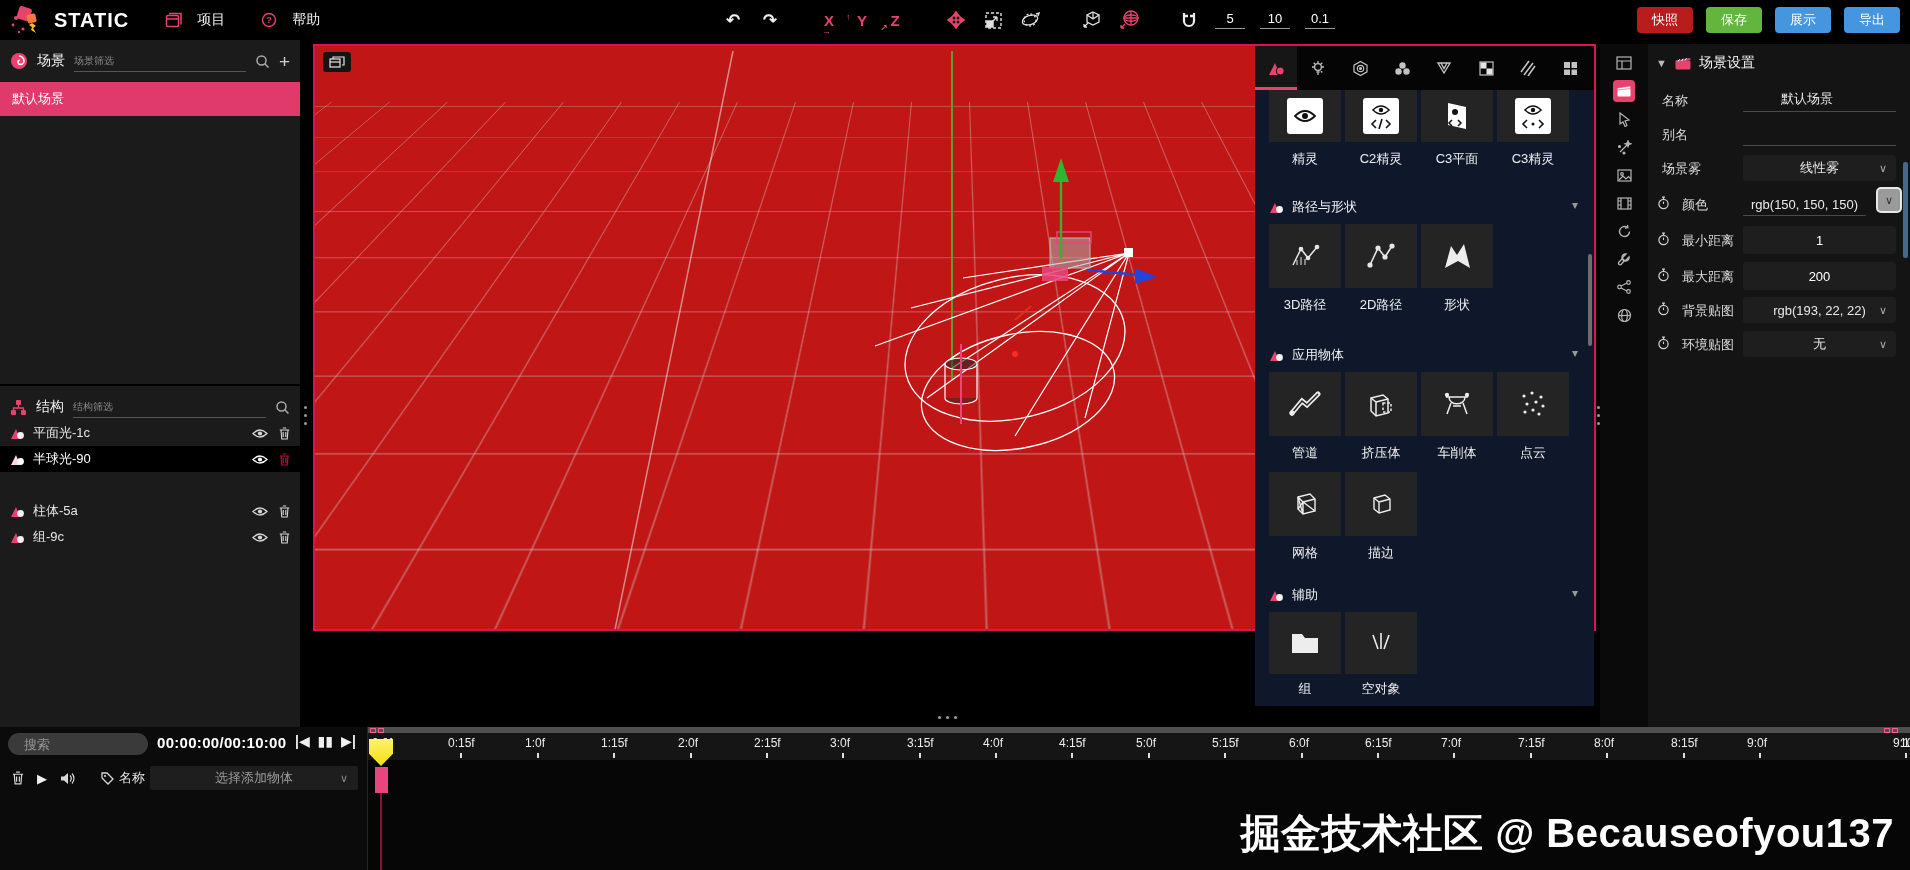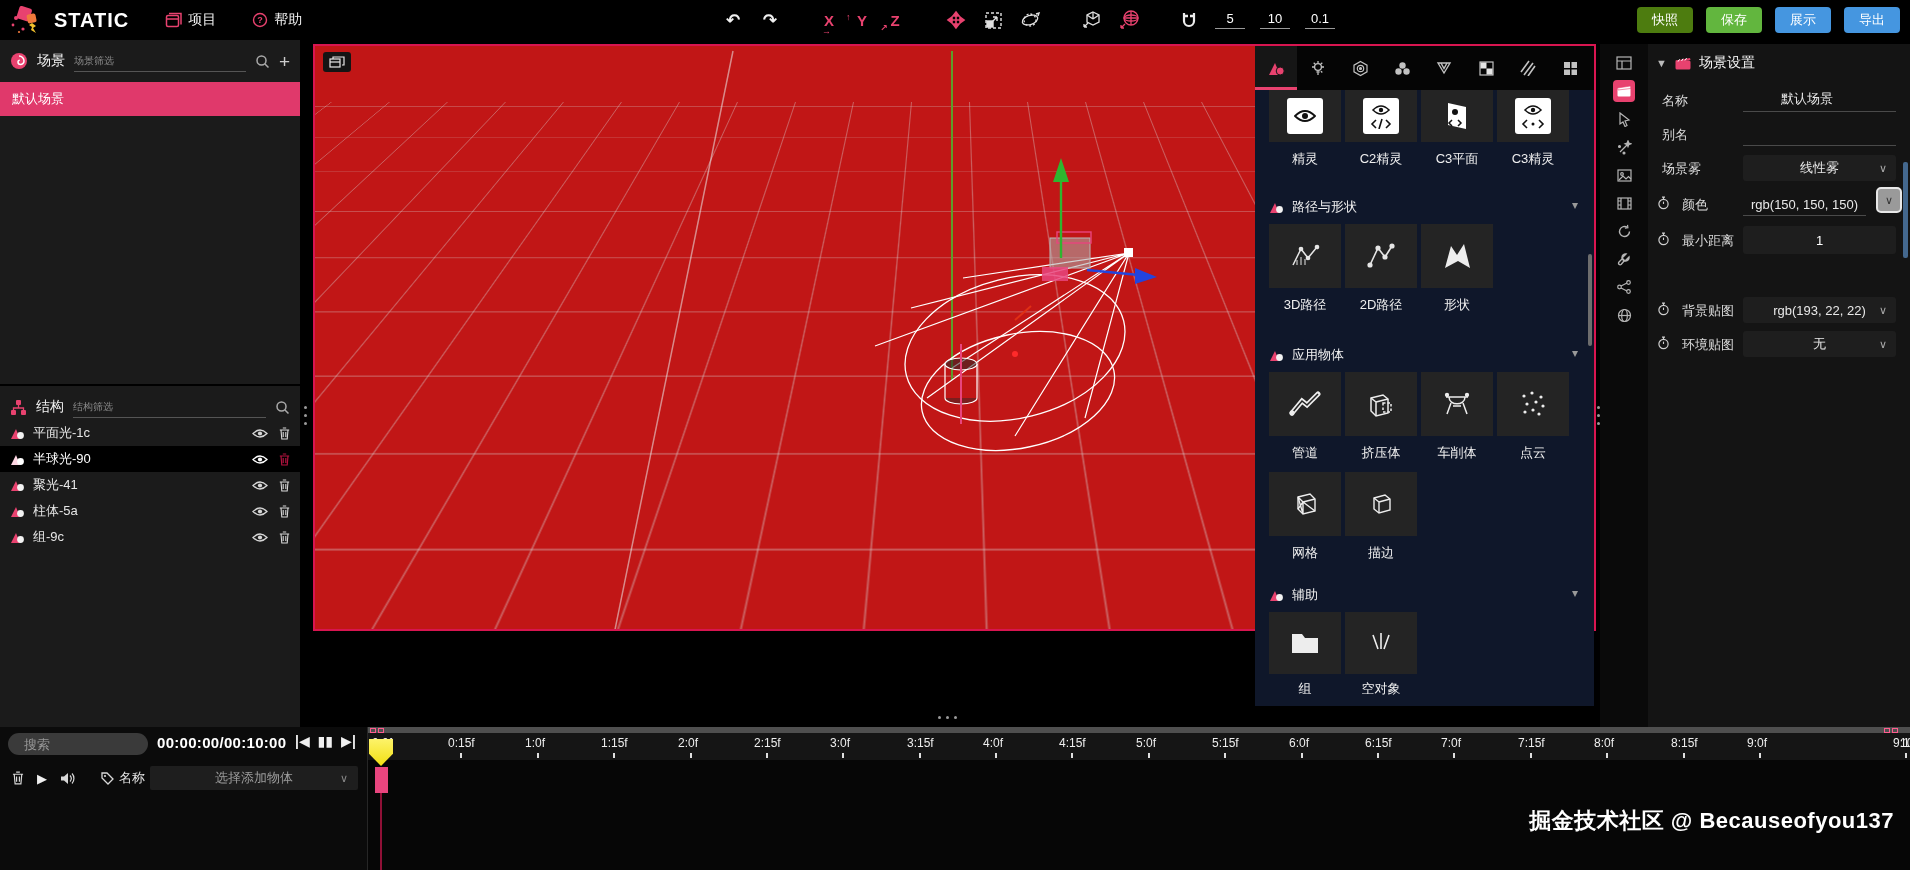--- a/index.html
+++ b/index.html
@@ -5,21 +5,21 @@
 *{margin:0;padding:0;box-sizing:border-box}
 html,body{background:#000}
 body{font-family:"Liberation Sans","DejaVu Sans",sans-serif;color:#ddd}
 #app{position:relative;width:1910px;height:870px;background:#000;overflow:hidden}
 svg{display:block}
 
 
 .topbar{position:absolute;left:0;top:0;width:1910px;height:40px;background:#000;display:flex;align-items:center}
 .logo-wrap{display:flex;align-items:center;gap:10px;margin-left:10px}
 .logo-text{font-size:20px;font-weight:bold;color:#fff;letter-spacing:1px}
-.menu-item{display:flex;align-items:center;gap:6px;color:#f0f0f0;font-size:14px;margin-left:36px;cursor:pointer}
+.menu-item{display:flex;align-items:center;gap:15px;color:#f0f0f0;font-size:14px;margin-left:36px;cursor:pointer}
 .tools{position:absolute;left:722px;top:0;height:40px;display:flex;align-items:center;gap:15px}
 .tool{display:flex;align-items:center;justify-content:center;width:22px;height:24px;cursor:pointer}
 .arrow-glyph{font-size:17px;color:#f0f0f0;font-weight:bold}
 .axis{color:#e8426f;font-weight:bold;font-size:15px;position:relative;width:18px;text-align:center;cursor:pointer}
 .axis .mini{position:absolute;font-size:9px;color:#e8426f}
 .axis .m-b{left:2px;bottom:-7px}
 .axis .m-l{left:-7px;top:0}
 .axis .m-d{left:-6px;bottom:-4px}
 .snapval{min-width:30px;text-align:center;border-bottom:1px solid #9a9a9a;color:#fff;font-size:13px;padding:0 3px 2px;cursor:text}
 .actions{position:absolute;right:10px;top:7px;display:flex;gap:13px}
@@ -97,21 +97,21 @@
 .addsel .chev{position:absolute;right:10px;color:#888;font-size:11px}
 .ruler{position:absolute;left:368px;top:0;width:1542px;height:33px;background:#151515}
 .rstrip{position:absolute;left:0;top:0;width:1542px;height:6px;background:#4f4f4f}
 .rlabel{position:absolute;top:9px;font-size:12px;color:#eee;white-space:nowrap}
 .rlabel::after{content:"";position:absolute;left:12px;top:17px;width:2px;height:5px;background:#e0e0e0}
 .track{position:absolute;left:368px;top:33px;width:1542px;height:110px;background:#060606}
 .loopmark{position:absolute;top:1px;width:6px;height:5px;border:1px solid #ff5d8f}
 .playhead{position:absolute;left:369px;top:739px;width:24px;height:27px;background:linear-gradient(#fdf36a,#f2df12);clip-path:polygon(0 0,100% 0,100% 55%,50% 100%,0 55%);cursor:grab}
 .ph-block{position:absolute;left:375px;top:767px;width:13px;height:26px;background:#e8457e}
 .ph-line{position:absolute;left:380px;top:793px;width:2px;height:77px;background:rgba(216,21,80,.65)}
-.watermark{position:absolute;right:16px;top:806px;font-size:22px;font-weight:bold;color:#fff;letter-spacing:.5px}
+.watermark{position:absolute;right:16px;top:806px;font-size:40px;font-weight:bold;color:#fff;letter-spacing:.5px}
 
 
 .handle-v{position:absolute;width:8px;display:flex;flex-direction:column;gap:5px;align-items:center;cursor:col-resize}
 .handle-h{position:absolute;height:10px;display:flex;gap:5px;align-items:center;cursor:row-resize}
 .dot{width:3px;height:3px;border-radius:50%;background:#9a9a9a}
 </style>
 </head>
 <body>
 
 <div id="app">
@@ -194,21 +194,21 @@
             <path d="M4 2 v8 a5 5 0 0 0 10 0 V2"></path>
             <path d="M4 5 h4 M10 5 h4" stroke-width="2.6"></path>
           </svg>
       </span>
       <span class="snapval">5</span>
       <span class="snapval">10</span>
       <span class="snapval">0.1</span>
     </div>
 
     <div class="actions">
-      <button class="btn" style="background:#4d7c0f">快照</button>
+      <button class="btn" style="background:#b91c1c">快照</button>
       <button class="btn" style="background:#62b63e">保存</button>
       <button class="btn" style="background:#4596e0">展示</button>
       <button class="btn" style="background:#4596e0">导出</button>
     </div>
   </div>
 
   <div class="leftpanel">
     <div class="phead" style="top:0">
       <svg width="18" height="18" viewBox="0 0 18 18">
           <circle cx="9" cy="9" r="8" fill="#e8426f"></circle>
@@ -263,36 +263,20 @@
           <path d="M1 12 L6 2 L10 12 Z" fill="#ffd7e4"></path>
           <circle cx="10.5" cy="8.5" r="3.4" fill="#ffffff"></circle>
         </svg>
       <span>半球光-90</span>
       <span class="rowicons">
         <svg width="16" height="11" viewBox="0 0 16 11">
             <path d="M1 5.5 Q8 -1.5 15 5.5 Q8 12.5 1 5.5Z" fill="none" stroke="#ffffff" stroke-width="1.3"></path>
             <circle cx="8" cy="5.5" r="2.1" fill="#ffffff"></circle>
           </svg>
         <svg width="11" height="13" viewBox="0 0 11 13" fill="none" stroke="#b3123f" stroke-width="1.2">
-            <path d="M0.8 3 h9.4 M3.8 1 h3.4 M2 3 l0.8 9 h5.4 L9 3 M4.2 5 v5 M6.8 5 v5"></path>
-          </svg>
-      </span>
-    </div>
-    <div class="srow" style="top:432px">
-      <svg width="15" height="13" viewBox="0 0 15 13">
-          <path d="M1 12 L6 2 L10 12 Z" fill="#e8426f"></path>
-          <circle cx="10.5" cy="8.5" r="3.4" fill="#f2f2f2"></circle>
-        </svg>
-      <span>聚光-41</span>
-      <span class="rowicons">
-        <svg width="16" height="11" viewBox="0 0 16 11">
-            <path d="M1 5.5 Q8 -1.5 15 5.5 Q8 12.5 1 5.5Z" fill="none" stroke="#d8d8d8" stroke-width="1.3"></path>
-            <circle cx="8" cy="5.5" r="2.1" fill="#d8d8d8"></circle>
-          </svg>
-        <svg width="11" height="13" viewBox="0 0 11 13" fill="none" stroke="#d8d8d8" stroke-width="1.1">
             <path d="M0.8 3 h9.4 M3.8 1 h3.4 M2 3 l0.8 9 h5.4 L9 3 M4.2 5 v5 M6.8 5 v5"></path>
           </svg>
       </span>
     </div>
     <div class="srow" style="top:458px">
       <svg width="15" height="13" viewBox="0 0 15 13">
           <path d="M1 12 L6 2 L10 12 Z" fill="#e8426f"></path>
           <circle cx="10.5" cy="8.5" r="3.4" fill="#f2f2f2"></circle>
         </svg>
       <span>柱体-5a</span>
@@ -727,20 +711,31 @@
     </div>
     <div class="sfrow" style="top:182px">
       <svg class="stop" width="13" height="14" viewBox="0 0 13 14" fill="none" stroke="#cfcfcf" stroke-width="1.2">
           <circle cx="6.5" cy="8" r="4.6"></circle>
           <path d="M6.5 3.4 V1.4 M5 1.2 h3"></path>
           <path d="M6.5 8 V5.6" stroke-width="1.1"></path>
         </svg>
       <span class="slabel" style="left:34px">最小距离</span>
       <div class="numbox">
           <span>1</span>
+        </div>
+    </div>
+    <div class="sfrow" style="top:218px">
+      <svg class="stop" width="13" height="14" viewBox="0 0 13 14" fill="none" stroke="#cfcfcf" stroke-width="1.2">
+          <circle cx="6.5" cy="8" r="4.6"></circle>
+          <path d="M6.5 3.4 V1.4 M5 1.2 h3"></path>
+          <path d="M6.5 8 V5.6" stroke-width="1.1"></path>
+        </svg>
+      <span class="slabel" style="left:34px">最大距离</span>
+      <div class="numbox">
+          <span>200</span>
         </div>
     </div>
     <div class="sfrow" style="top:252px">
       <svg class="stop" width="13" height="14" viewBox="0 0 13 14" fill="none" stroke="#cfcfcf" stroke-width="1.2">
           <circle cx="6.5" cy="8" r="4.6"></circle>
           <path d="M6.5 3.4 V1.4 M5 1.2 h3"></path>
           <path d="M6.5 8 V5.6" stroke-width="1.1"></path>
         </svg>
       <span class="slabel" style="left:34px">背景贴图</span>
       <div class="selbox">

